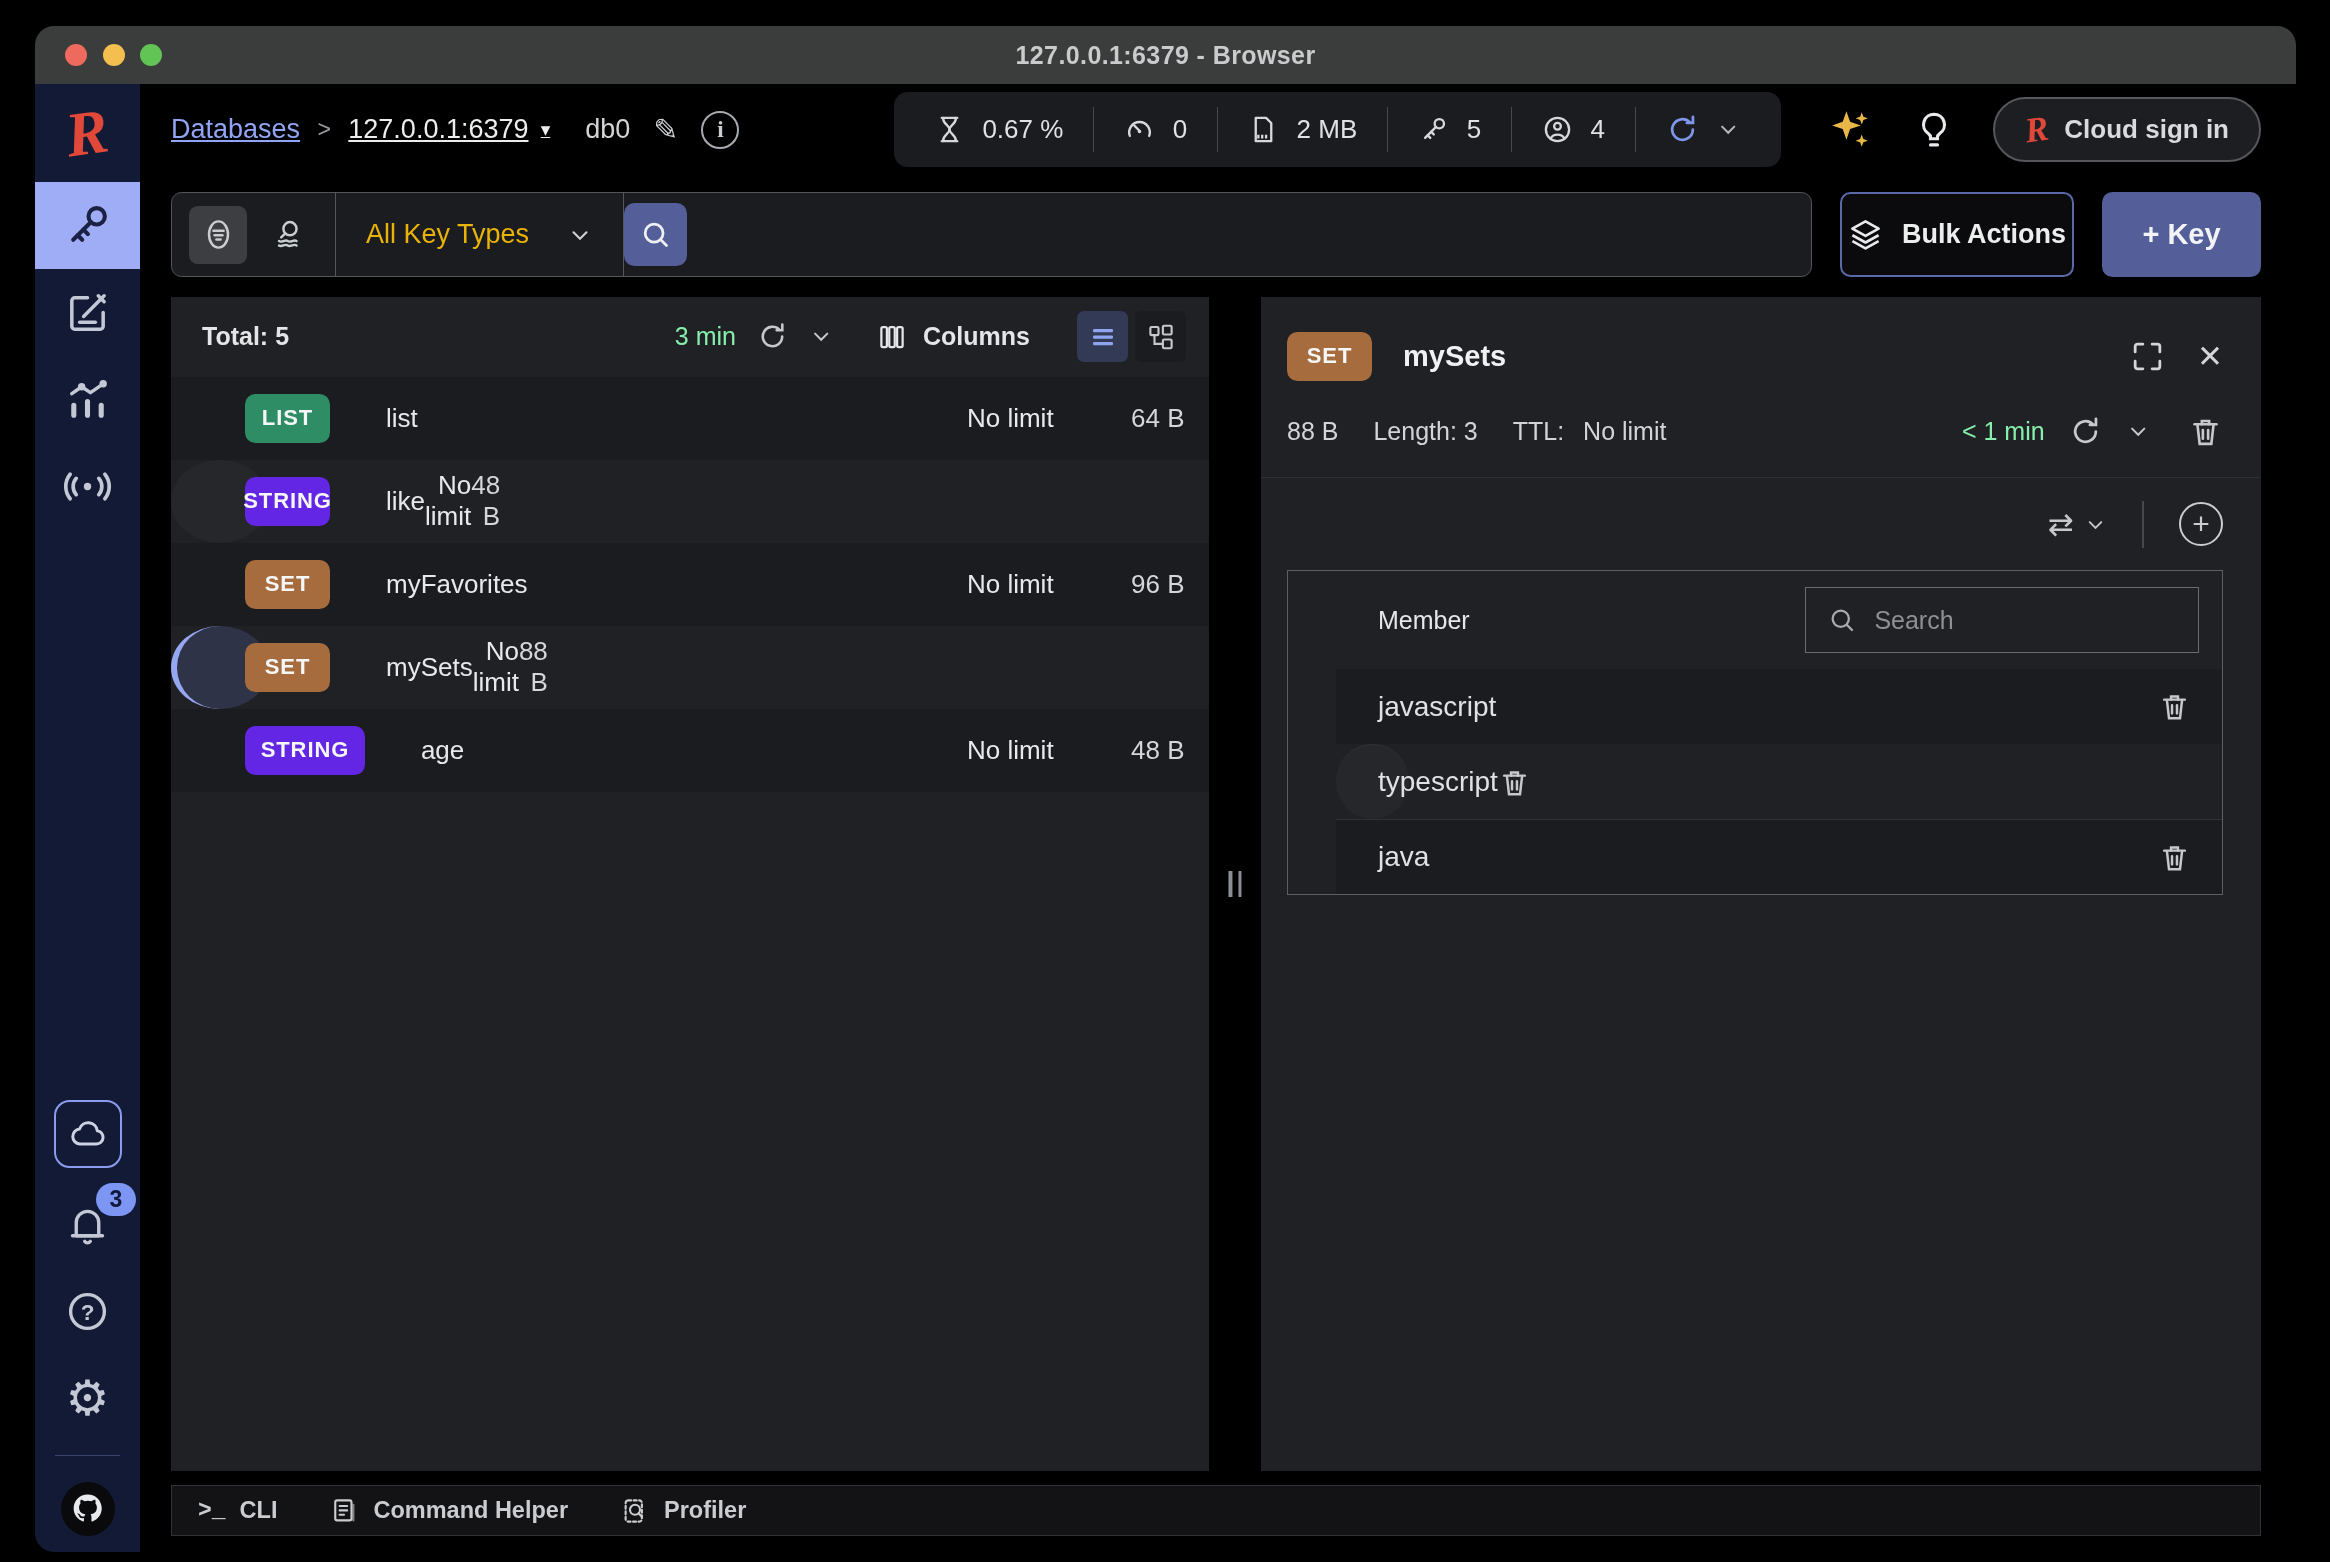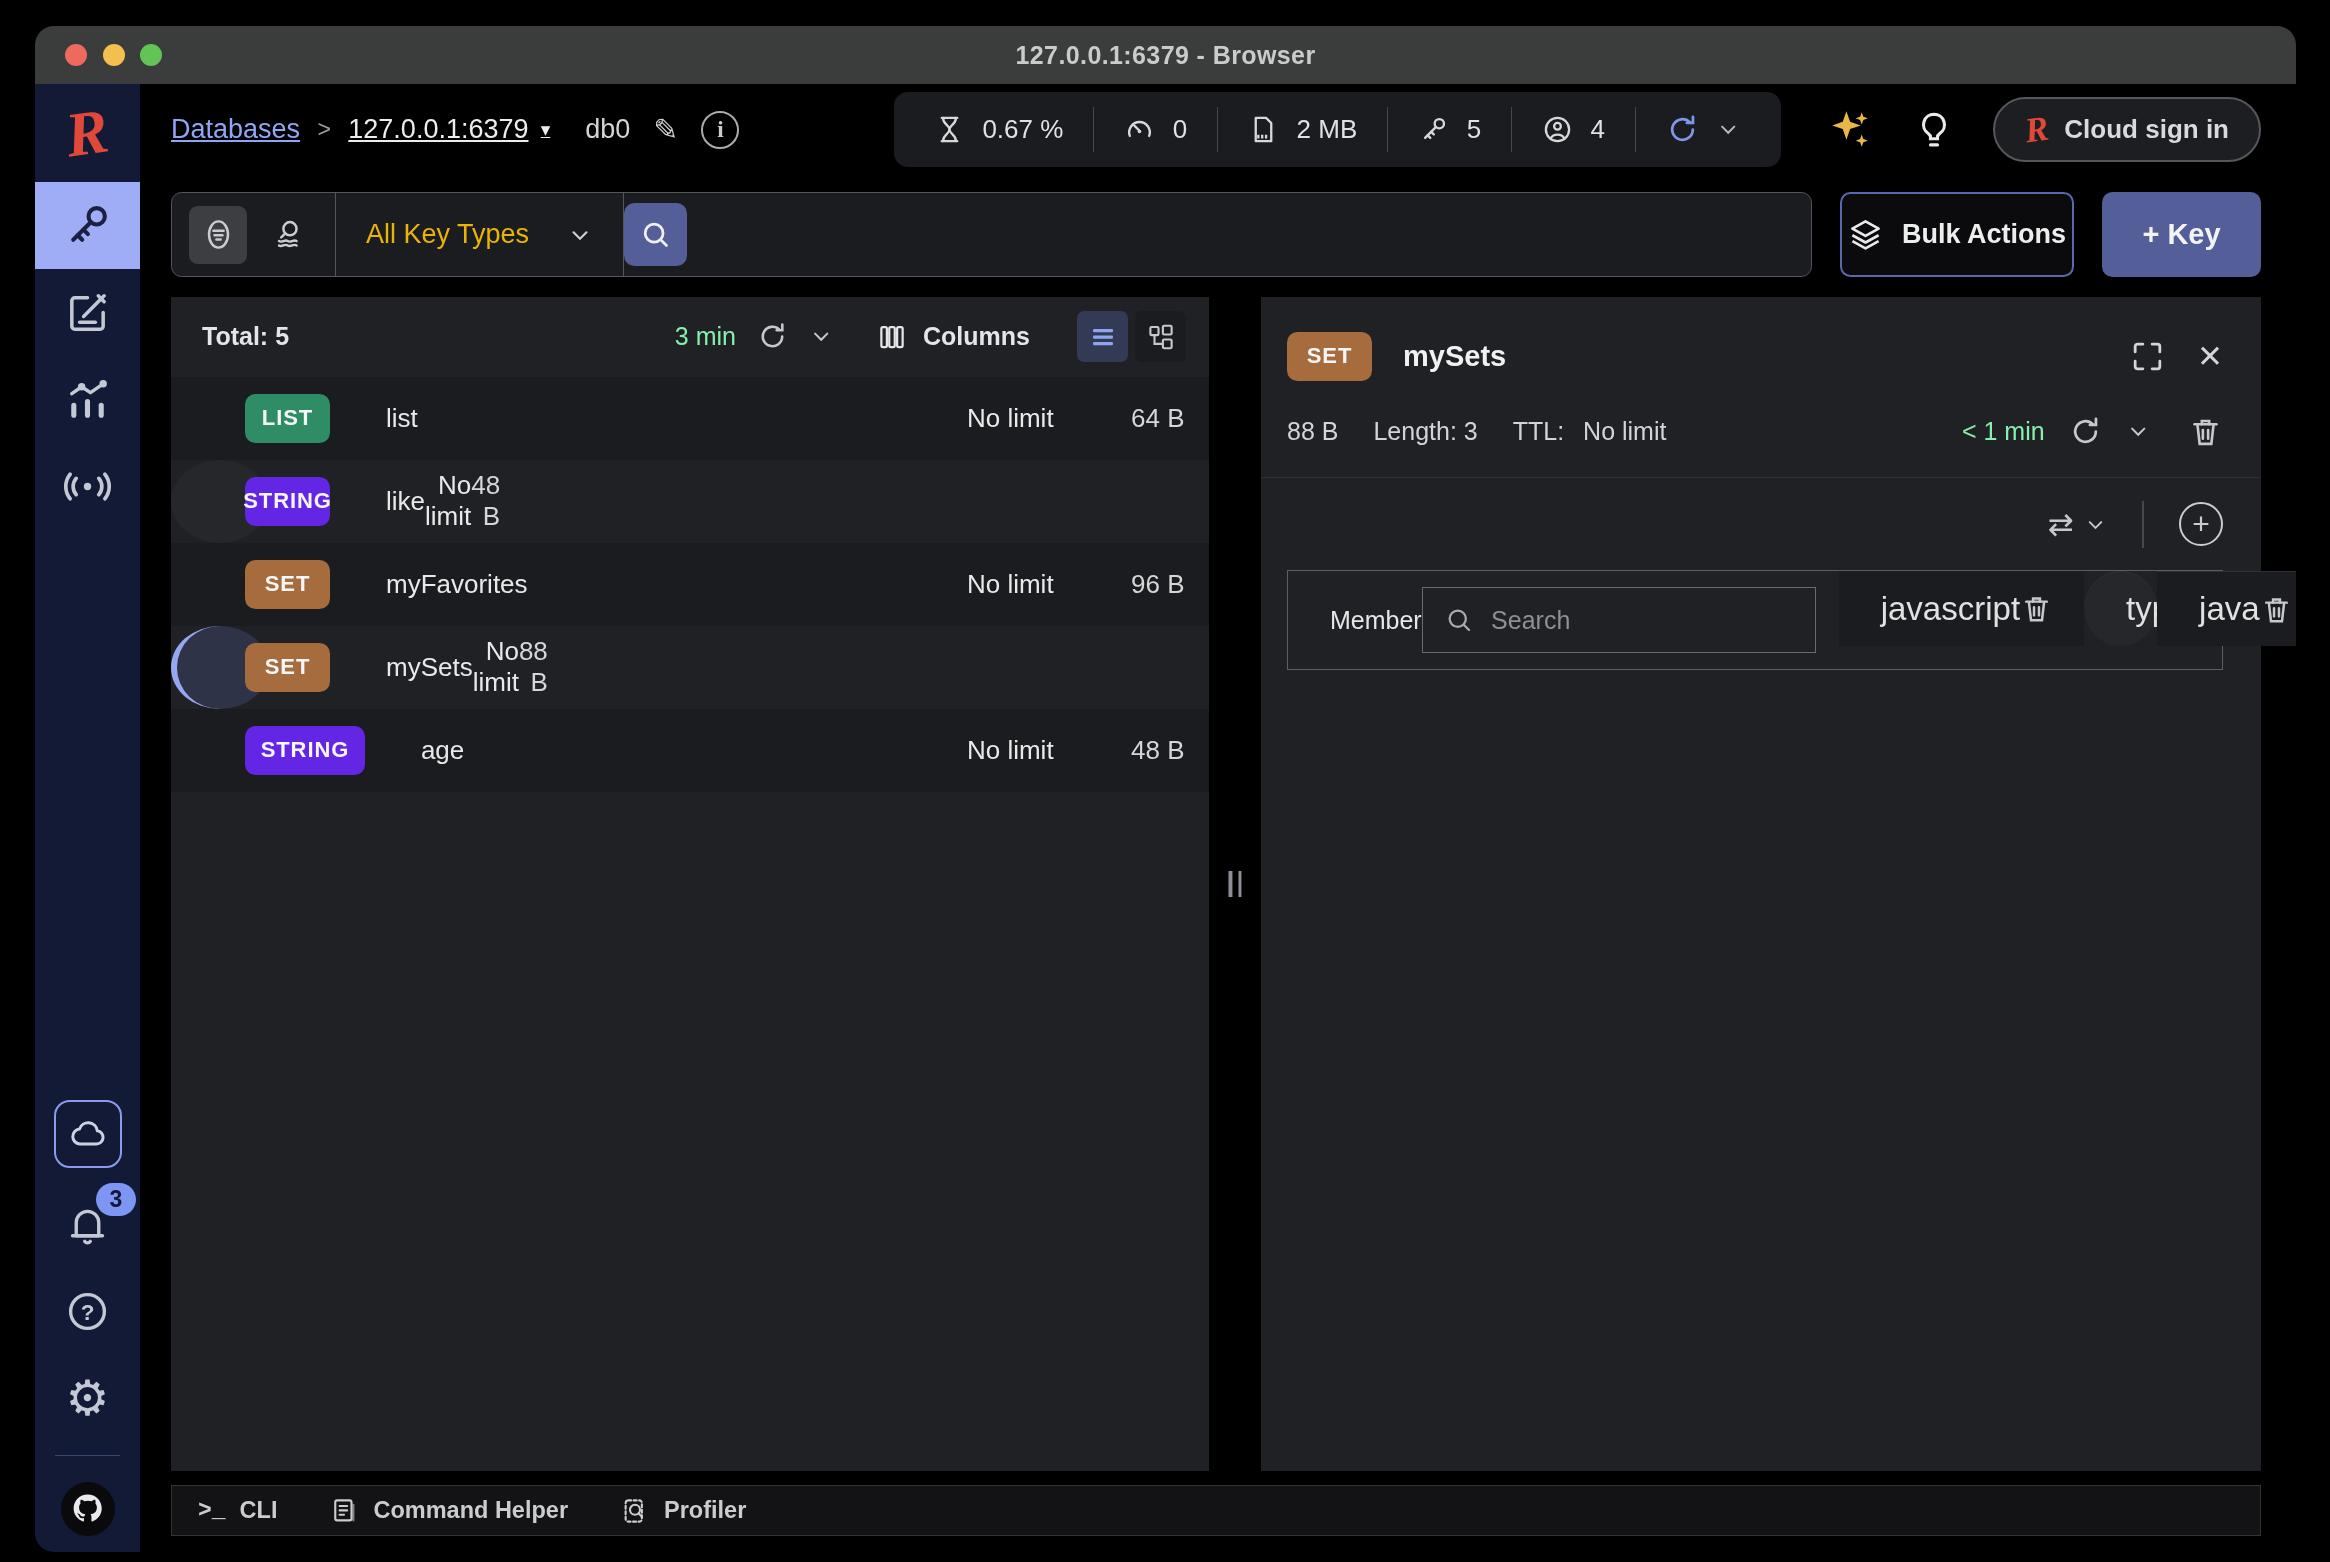--- a/index.html
+++ b/index.html
@@ -98,27 +98,27 @@
   .d-header .spacer, .d-meta .spacer { flex:1; }
   .close-x { font-size:31px; color:#d3d5d8; }
   .d-meta { display:flex; align-items:center; gap:35px; padding:26px 38px 28px 26px; color:#d2d4d6; font-size:25px; border-bottom:1.7px solid #2e2f33; }
   .ttl-pair { display:flex; gap:19px; }
   .d-meta-right { display:flex; align-items:center; gap:24px; }
   .d-actions { display:flex; align-items:center; justify-content:flex-end; padding:23px 38px 19px 0; color:#c9ccd0; }
   .transfer-glyph { font-size:31px; }
   .v-div { width:1.7px; height:47px; background:#47484b; margin:0 35px; }
   .plus-circ { width:44px; height:44px; border:2.6px solid #c9ccd0; border-radius:50%; display:flex; align-items:center; justify-content:center; font-size:30px; color:#c9ccd0; line-height:1; }
 
-  .member-table { margin:3.5px 38px 0 26px; border:1.7px solid #5c5e61; display:flex; flex-direction:row; }
+  .member-table { margin:3.5px 38px 0 26px; border:1.7px solid #5c5e61; display:flex; flex-direction:column;padding-left:48px; }
   .m-header { height:98px; display:flex; align-items:center; padding:0 23px 0 42px; }
   .m-col { color:#e6e7e9; font-size:25px; }
   .m-search { margin-left:auto; width:394px; height:66px; border:1.7px solid #6a6b6e; display:flex; align-items:center; gap:17.4px; padding:0 21px; color:#a9abae; }
   .m-search input { flex:1; min-width:0; background:transparent; border:none; outline:none; color:#eceded; font-size:25px; }
   .m-search input::placeholder { color:#8e9093; }
-  .m-row { height:75px; display:flex; align-items:center; padding:0 31px 0 42px; font-size:33px; color:#dfe1e3; }
+  .m-row { height:75px; display:flex; align-items:center; padding:0 31px 0 42px; font-size:28px; color:#dfe1e3; }
   .m-row.dark { background:#1b1c1f; } .m-row.light { background:#26272b; }
   .m-row + .m-row { border-top:0.9px solid #313237; }
   .m-row .trash { margin-left:auto; }
 
   
   .bottombar { height:51px; margin:14px 35px 0 31px; flex:none; background:#131316; border:1.7px solid #323337; display:flex; align-items:center; color:#caccd0; font-size:23.5px; position:relative; }
   .bb-item { display:flex; align-items:center; gap:14px; padding:0 26px; height:100%; cursor:pointer; font-weight:600; }
   .term-glyph { font-family:"Liberation Mono","DejaVu Sans Mono",monospace; font-weight:700; font-size:23px; }
   .bb-feedback { position:absolute; right:-1.7px; top:-1.7px; bottom:-1.7px; border:1.7px solid #6a6b6d; display:flex; align-items:center; gap:15.7px; padding:0 23px; background:#131316; cursor:pointer; }
   .sm-circle { width:37px; height:37px; border-radius:50%; background:#57ab63; display:flex; align-items:center; justify-content:center; }

